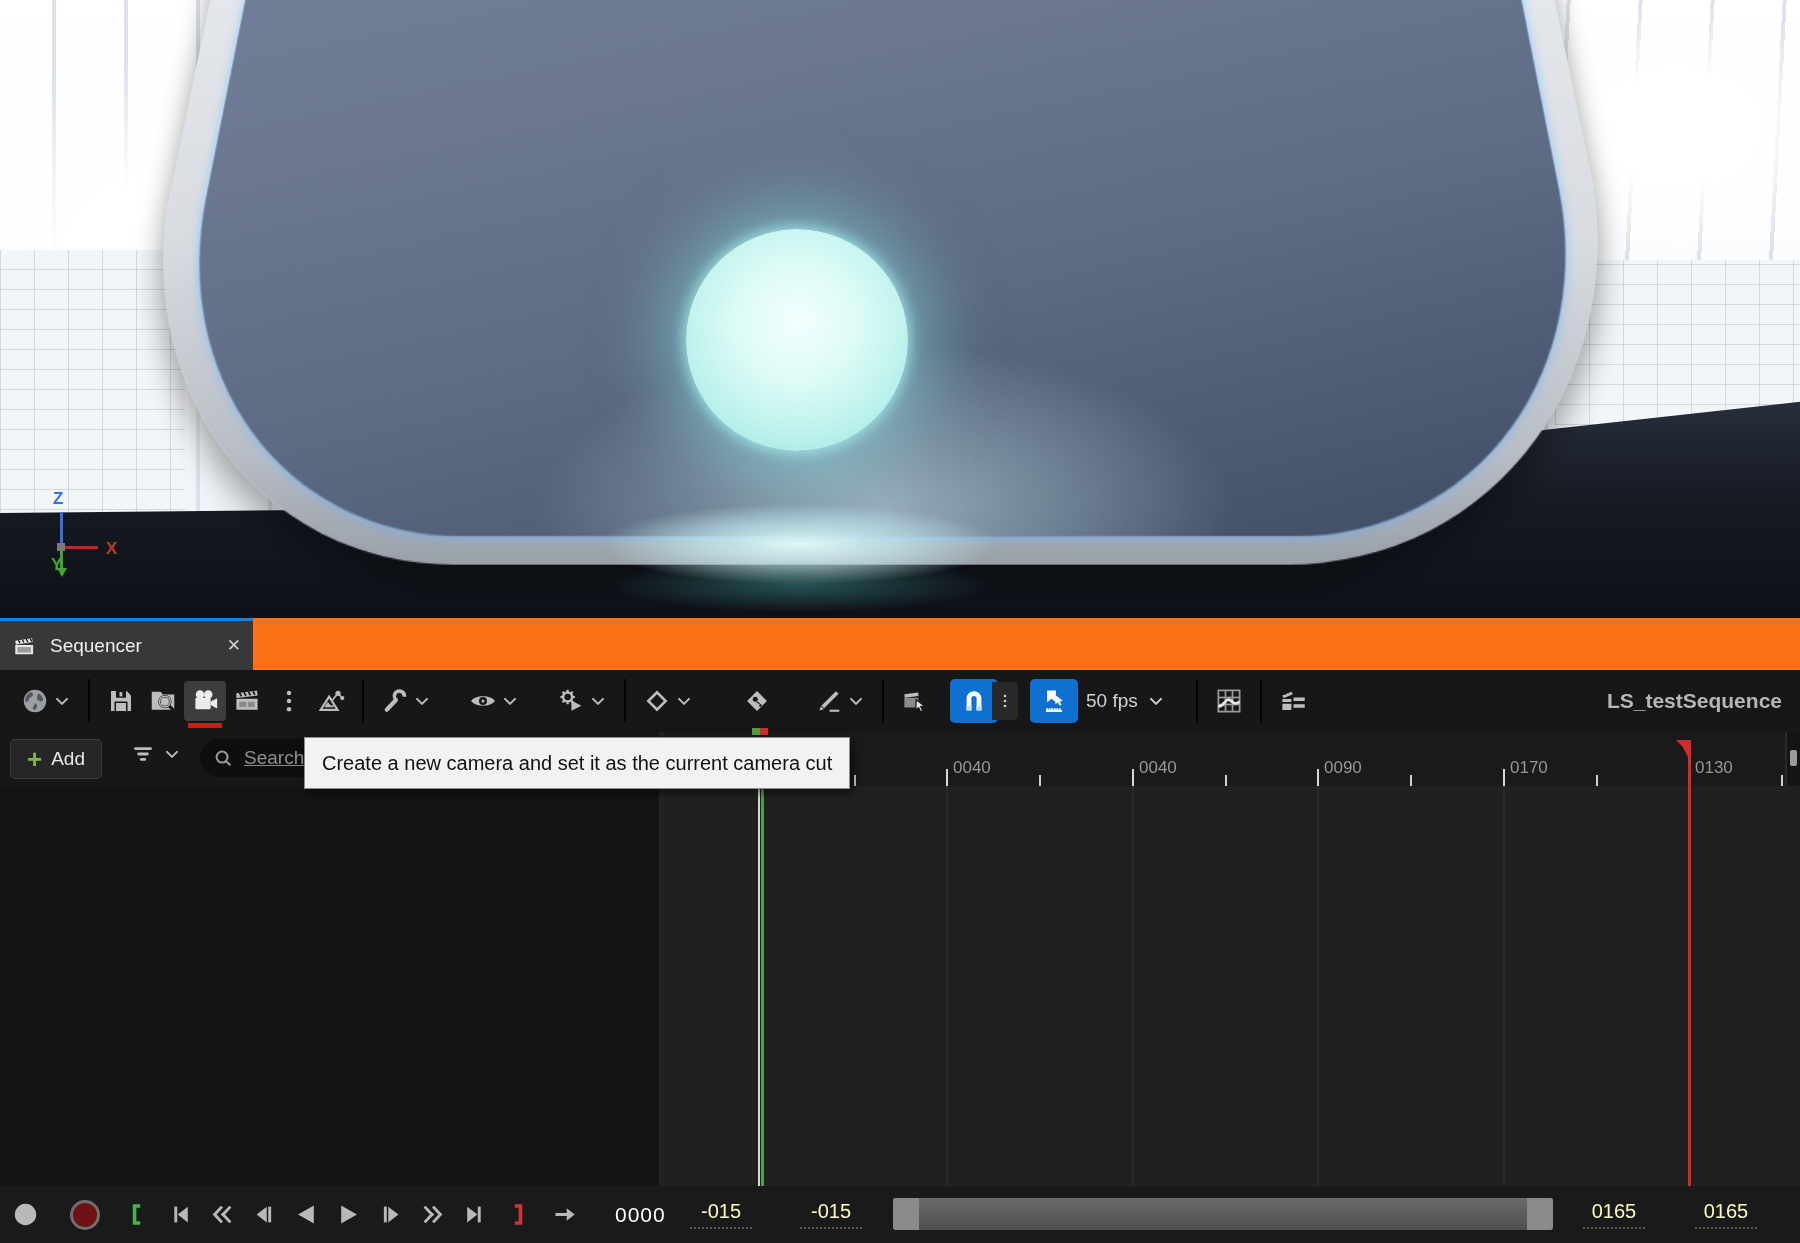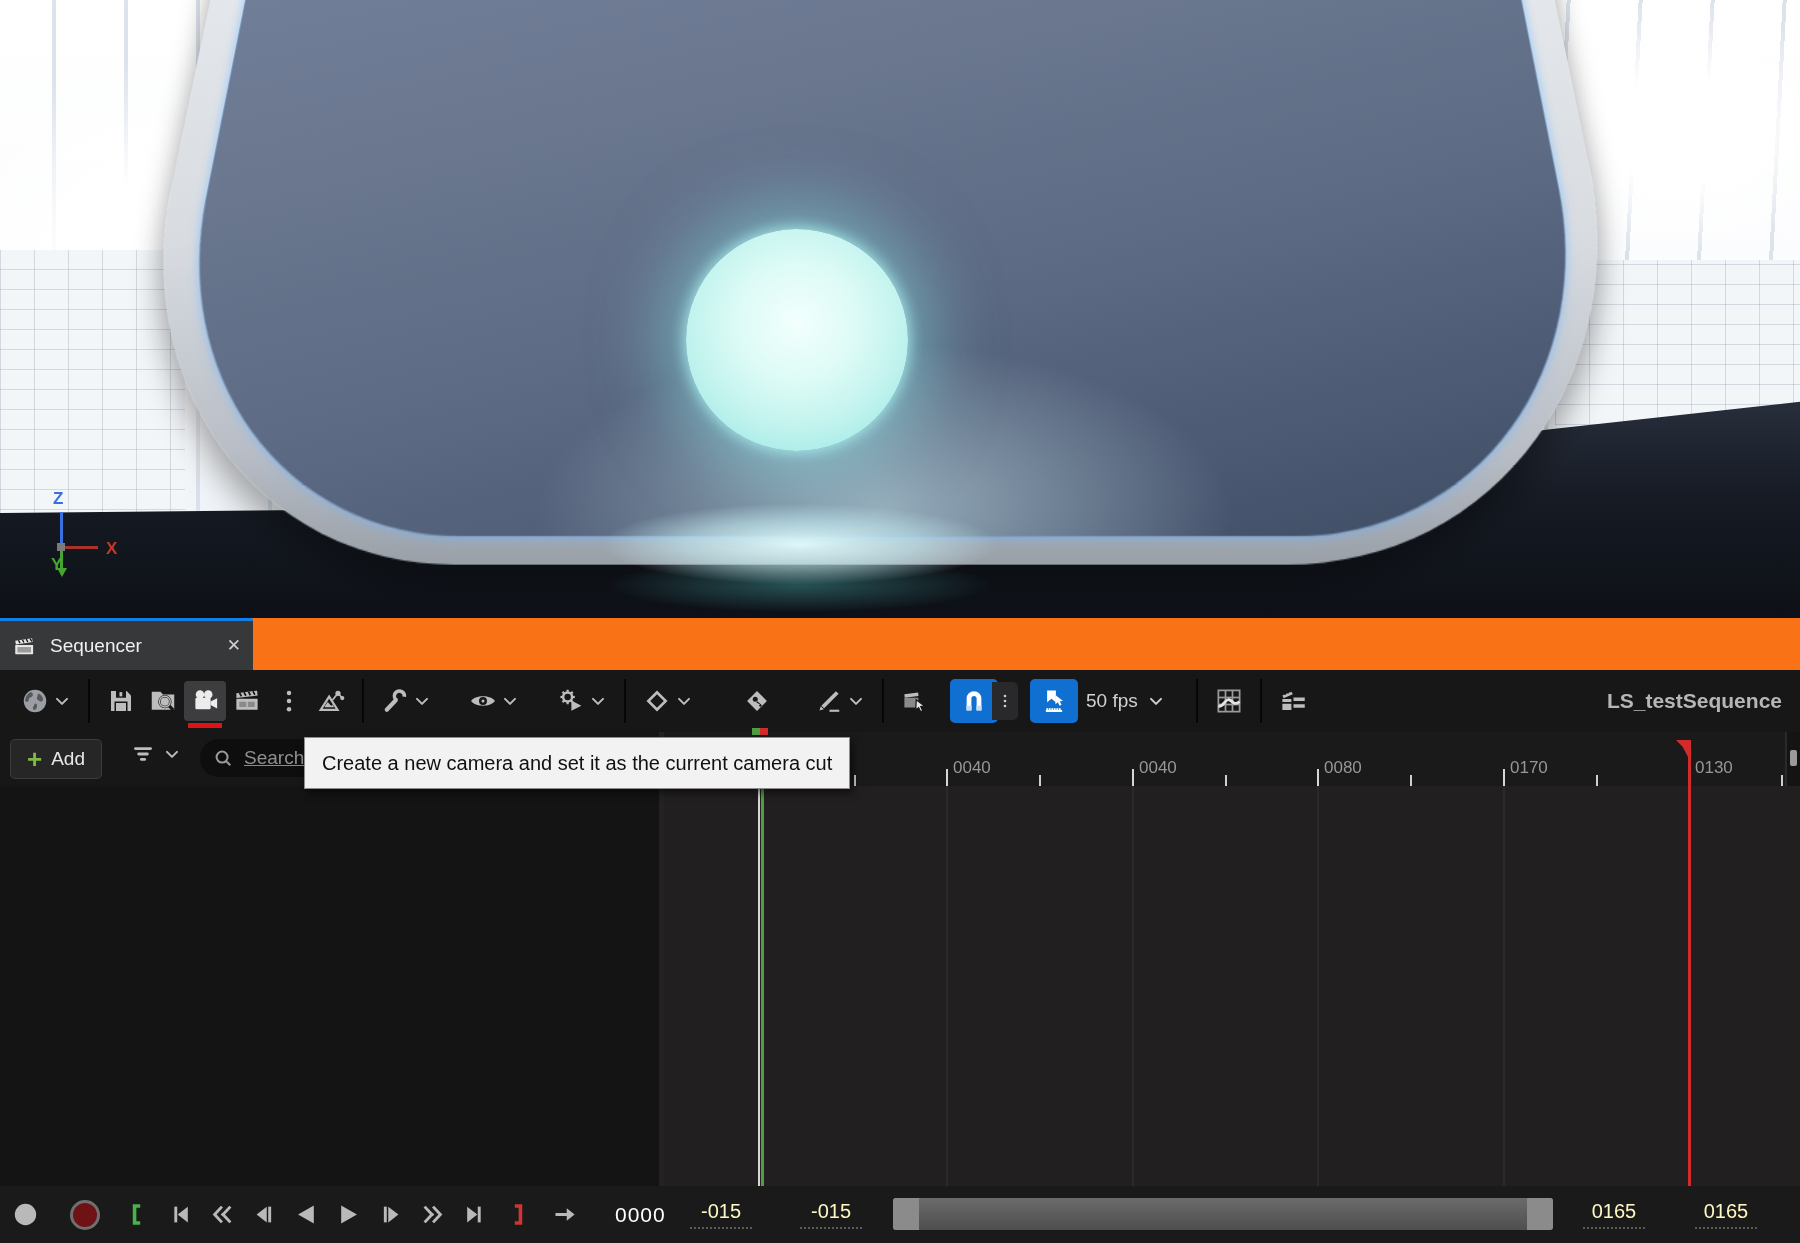--- a/index.html
+++ b/index.html
@@ -430,21 +430,21 @@
 
 <div class="timeline-wrap">
   <div class="ruler">
       <div class="tick-major" style="left: 282px;">
         <span class="tick-label">0040</span>
       </div>
       <div class="tick-major" style="left: 468px;">
         <span class="tick-label">0040</span>
       </div>
       <div class="tick-major" style="left: 653px;">
-        <span class="tick-label">0080</span>
+        <span class="tick-label">0090</span>
       </div>
       <div class="tick-major" style="left: 839px;">
         <span class="tick-label">0170</span>
       </div>
       <div class="tick-major" style="left: 1024px;">
         <span class="tick-label">0130</span>
       </div>
       <div class="tick-minor" style="left: 4px;"></div>
       <div class="tick-minor" style="left: 190px;"></div>
       <div class="tick-minor" style="left: 375px;"></div>

